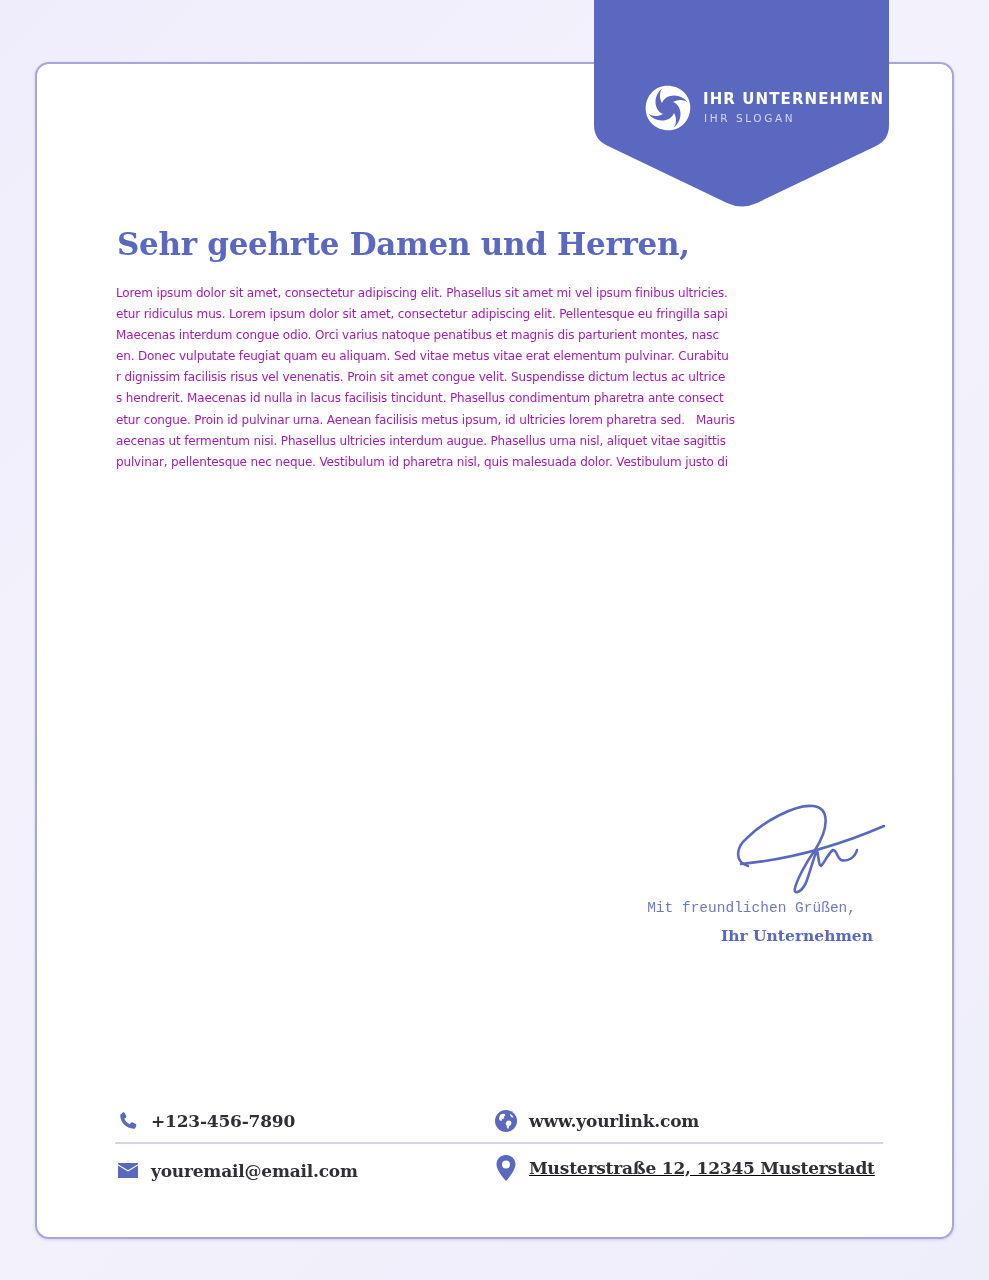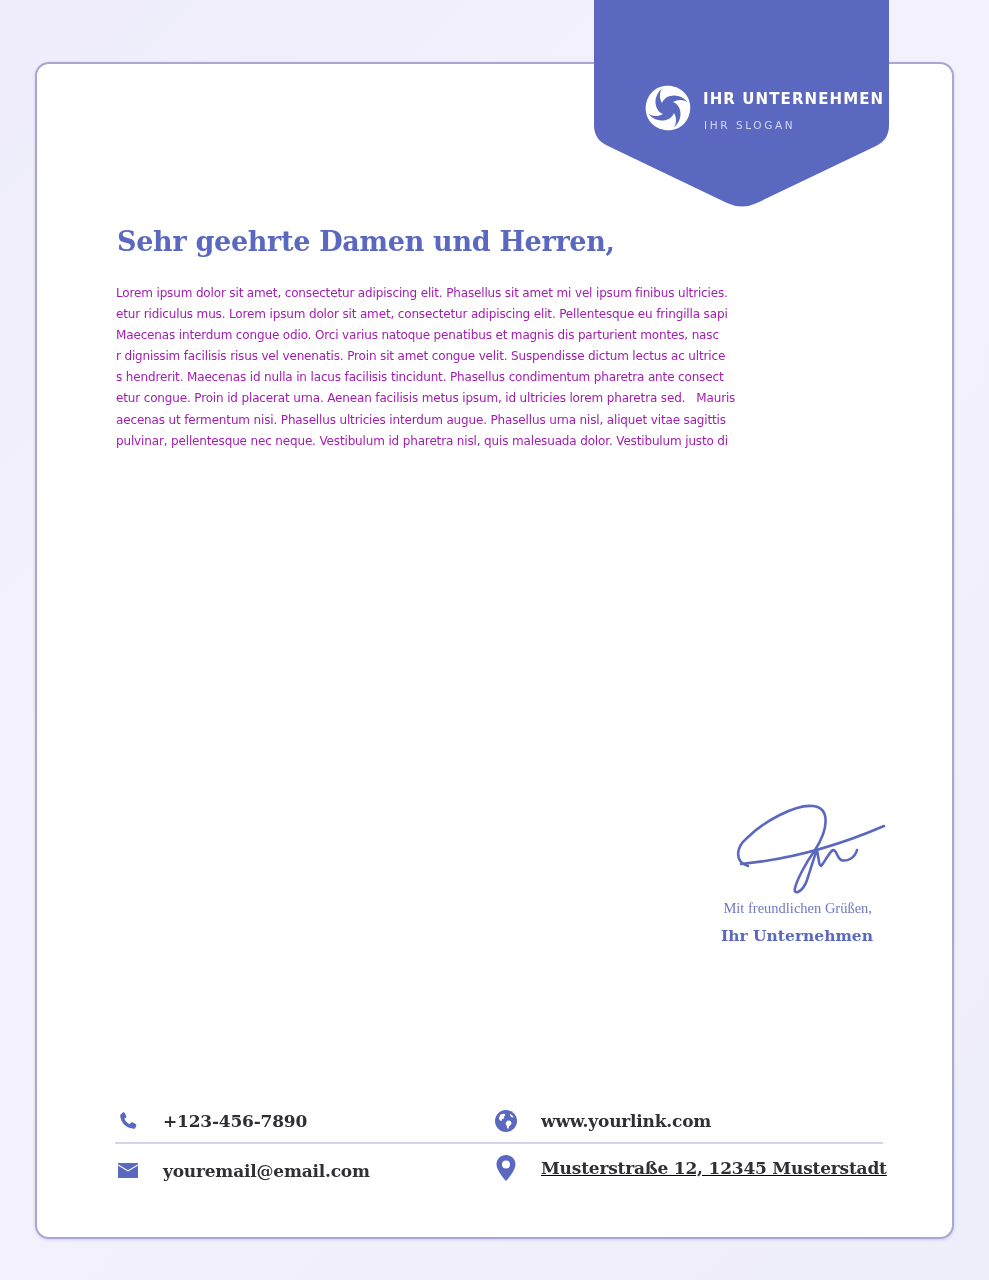--- a/index.html
+++ b/index.html
@@ -20,47 +20,46 @@
     .logo-icon { position: absolute; left: 48px; top: 82px; width: 52px; height: 52px; }
     .brand-name {
       position: absolute; left: 109px; top: 90px; color: #ffffff;
       font-family: "DejaVu Sans", sans-serif; font-weight: bold; font-size: 15px;
       letter-spacing: 1.1px; white-space: nowrap;
     }
     .brand-slogan {
       position: absolute; left: 110px; top: 112px; color: #d5d6f2;
       font-family: "DejaVu Sans", sans-serif; font-size: 10.5px; letter-spacing: 2.6px;
       white-space: nowrap;
-      margin-top: 7px;
     }
     .salutation {
       position: absolute; left: 117px; top: 226px; margin: 0;
-      font-family: "DejaVu Serif", serif; font-weight: bold; font-size: 27px;
+      font-family: "DejaVu Serif", serif; font-weight: bold; font-size: 31px;
       color: #5b68bf; letter-spacing: -0.3px; white-space: nowrap;
     }
     .body-text { position: absolute; left: 116px; top: 283px; width: 760px; }
     .body-line {
       display: block; height: 21.1px; line-height: 21.1px;
       font-family: "DejaVu Sans", sans-serif; font-size: 12px; color: #a21caf;
       white-space: pre; letter-spacing: -0.15px;
     }
     .signature { position: absolute; left: 733px; top: 800px; width: 155px; height: 95px; }
     .closing {
-      position: absolute; right: 117px; top: 900px; text-align: right;
-      font-family: Liberation Serif, serif; font-size: 14.5px; color: #6f78c4; white-space: nowrap;
+      position: absolute; right: 133px; top: 900px; text-align: right;
+      font-family: Liberation Mono, monospace; font-size: 14.5px; color: #6f78c4; white-space: nowrap;
     }
     .closing-company {
       position: absolute; right: 116px; top: 926px; text-align: right;
       font-family: "DejaVu Serif", serif; font-weight: bold; font-size: 15.5px; color: #5b68bf; white-space: nowrap;
     }
     .contact { position: absolute; display: flex; align-items: center; white-space: nowrap; }
     .contact .ico { width: 24px; height: 24px; display: inline-flex; align-items: center; justify-content: center; }
     .contact .txt {
       font-family: "DejaVu Serif", serif; font-weight: bold; font-size: 17px; color: #2f2f36;
-      margin-left: 23px; letter-spacing: -0.2px;
+      margin-left: 11px; letter-spacing: -0.2px;
     }
     .divider {
       position: absolute; left: 115px; top: 1142px; width: 768px; height: 2px;
       background: #d3d4ee;
     }
   </style>
 </head>
 <body>
 
 <div class="sheet"></div>
@@ -80,23 +79,24 @@
   <div class="brand-name">IHR UNTERNEHMEN</div>
   <div class="brand-slogan">IHR SLOGAN</div>
 </div>
 
 <h1 class="salutation">Sehr geehrte Damen und Herren,</h1>
 
 <div class="body-text">
   <span class="body-line">Lorem ipsum dolor sit amet, consectetur adipiscing elit. Phasellus sit amet mi vel ipsum finibus ultricies.</span>
   <span class="body-line">etur ridiculus mus. Lorem ipsum dolor sit amet, consectetur adipiscing elit. Pellentesque eu fringilla sapi</span>
   <span class="body-line">Maecenas interdum congue odio. Orci varius natoque penatibus et magnis dis parturient montes, nasc</span>
+  <span class="body-line">en. Donec vulputate feugiat quam eu aliquam. Sed vitae metus vitae erat elementum pulvinar. Curabitu</span>
   <span class="body-line">r dignissim facilisis risus vel venenatis. Proin sit amet congue velit. Suspendisse dictum lectus ac ultrice</span>
   <span class="body-line">s hendrerit. Maecenas id nulla in lacus facilisis tincidunt. Phasellus condimentum pharetra ante consect</span>
-  <span class="body-line">etur congue. Proin id placerat urna. Aenean facilisis metus ipsum, id ultricies lorem pharetra sed.   Mauris</span>
+  <span class="body-line">etur congue. Proin id pulvinar urna. Aenean facilisis metus ipsum, id ultricies lorem pharetra sed.   Mauris</span>
   <span class="body-line">aecenas ut fermentum nisi. Phasellus ultricies interdum augue. Phasellus urna nisl, aliquet vitae sagittis</span>
   <span class="body-line">pulvinar, pellentesque nec neque. Vestibulum id pharetra nisl, quis malesuada dolor. Vestibulum justo di</span>
 </div>
 
 <svg class="signature" viewBox="0 0 155 95">
   <path d="M15 66 C 2 62, 2 48, 14 38 C 30 22, 62 4, 80 6 C 98 8, 95 30, 82 50 C 72 64, 64 80, 62 88 C 60 96, 70 92, 74 80 C 80 62, 82 54, 84 50 C 86 60, 86 66, 88 66 C 92 62, 96 52, 100 50 C 104 50, 104 58, 108 60 C 114 62, 122 58, 124 50" fill="none" stroke="#5b68bf" stroke-width="2.6" stroke-linecap="round" stroke-linejoin="round"></path>
   <path d="M8 64 C 50 60, 100 48, 151 26" fill="none" stroke="#5b68bf" stroke-width="2.6" stroke-linecap="round"></path>
 </svg>
 
 <div class="closing">Mit freundlichen Grüßen,</div>

